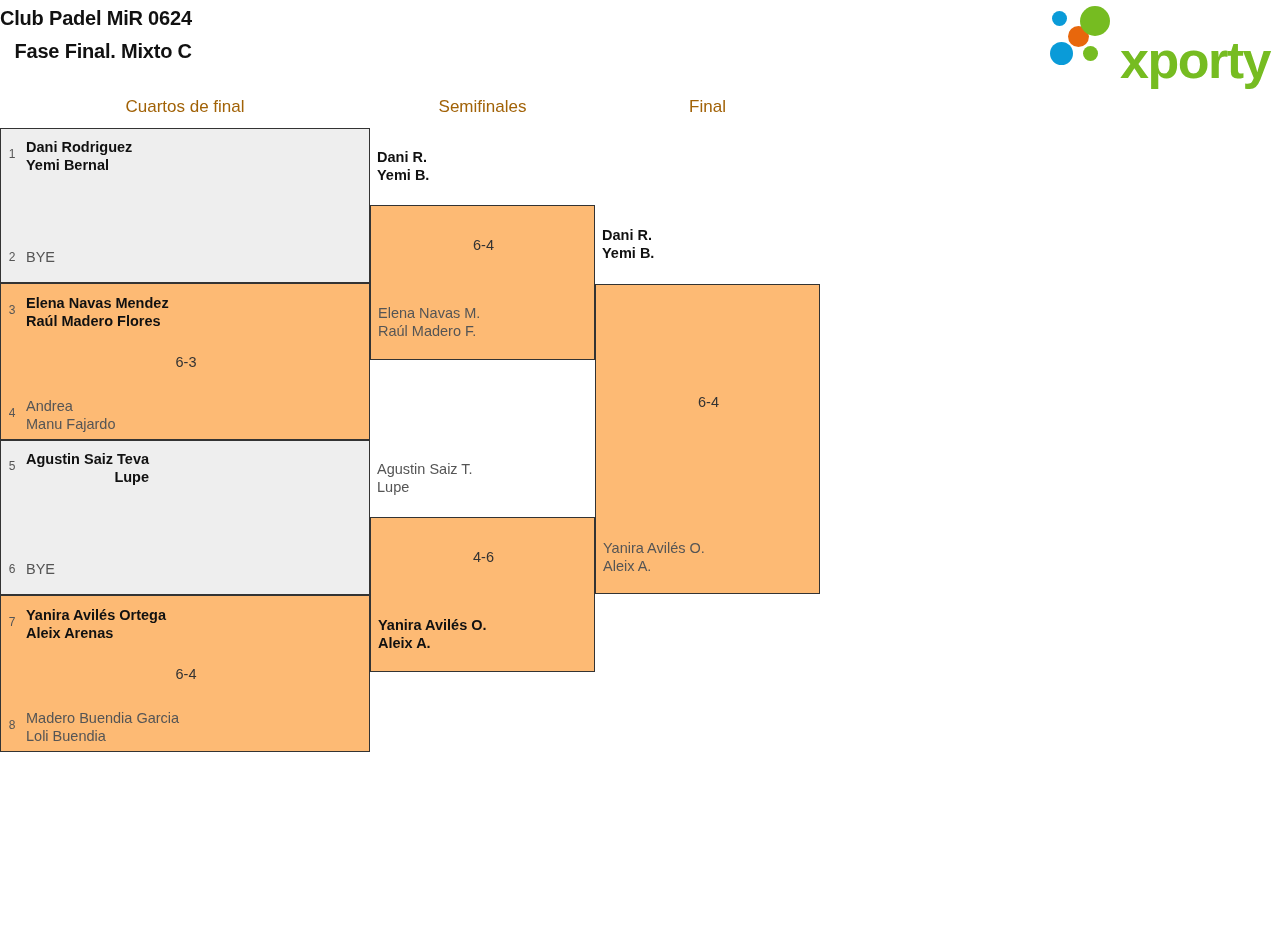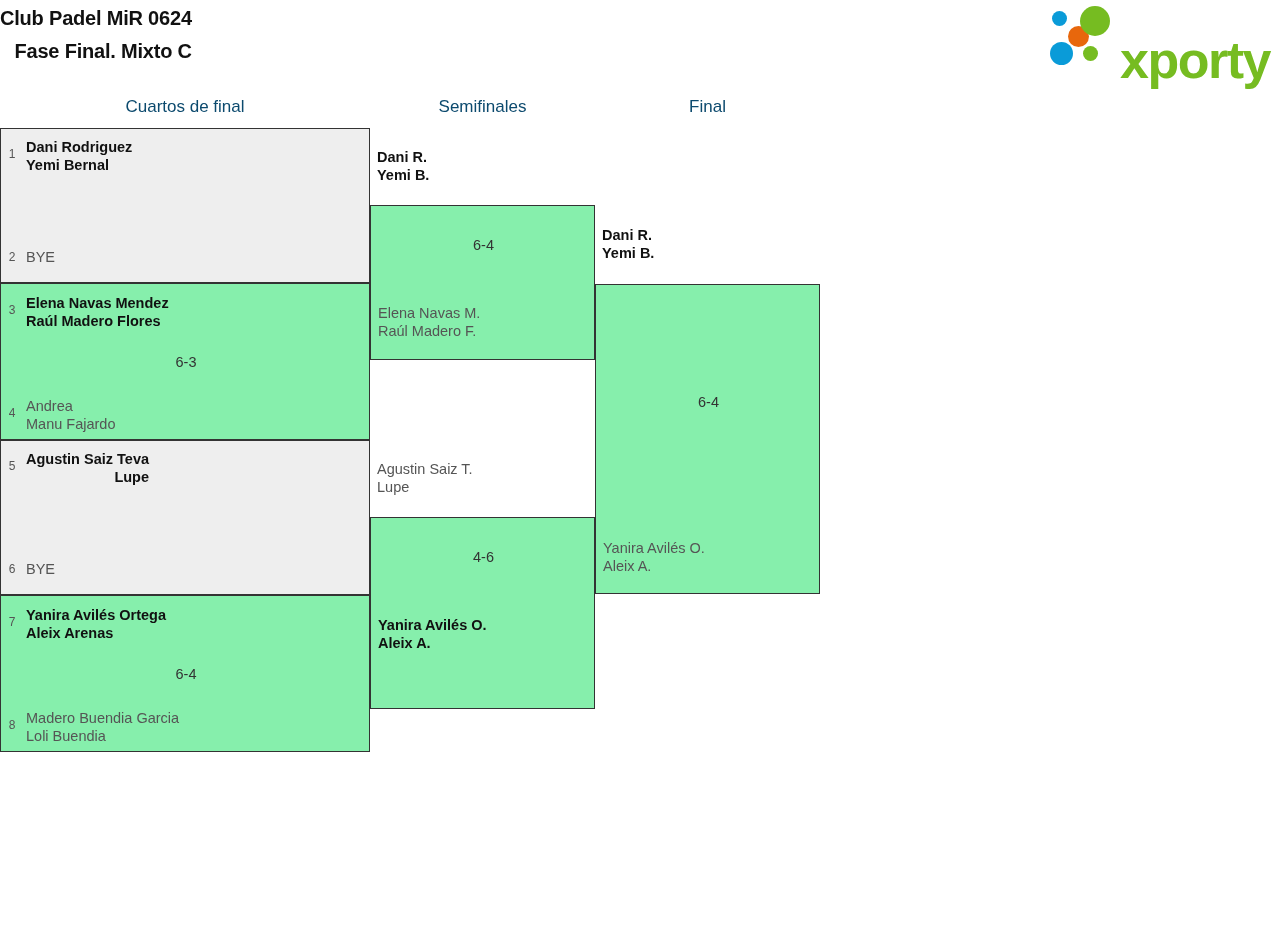--- a/index.html
+++ b/index.html
@@ -20,30 +20,30 @@
   #logo-dots{position:absolute;left:0;top:0;width:78px;height:64px;}
   .dot{position:absolute;border-radius:50%;}
   #logo-word{
     position:absolute;left:70px;top:2px;
     font-size:52px;font-weight:bold;letter-spacing:-1.5px;
     line-height:60px;
   }
   
   .round-header{
     position:absolute;top:95px;text-align:center;
-    font-size:17px;color:#0c4a6e;line-height:24px;
+    font-size:17px;color:#a16207;line-height:24px;
   }
   #rh-0{left:0px;width:370px;}
   #rh-1{left:370px;width:225px;}
   #rh-2{left:595px;width:225px;}
   
   #bracket{position:absolute;left:0;top:0;width:1280px;height:949px;}
   .match-box{position:absolute;box-sizing:border-box;border:1px solid #333;}
   .mb-shaded{background:#eeeeee;}
-  .mb-plain{background:#86efac;}
+  .mb-plain{background:#fdba74;}
   .seed{
     position:absolute;font-size:12px;color:#555;
     width:22px;text-align:center;line-height:14px;
   }
   .names{position:absolute;font-size:14.5px;line-height:18px;white-space:nowrap;}
   .names div{display:block;}
   .winner{color:#111;font-weight:bold;}
   .loser{color:#555;font-weight:normal;}
   .score{
     position:absolute;font-size:14.5px;color:#333;
@@ -139,21 +139,21 @@
       <div>Elena Navas M.</div>
       <div>Raúl Madero F.</div>
     </div>
   </div>
 
   <div class="names winner" style="position:absolute;left:377px;top:148px;">
     <div>Dani R.</div>
     <div>Yemi B.</div>
   </div>
 
-  <div class="match-box mb-plain" style="left:370px;top:517px;width:225px;height:192px;">
+  <div class="match-box mb-plain" style="left:370px;top:517px;width:225px;height:155px;">
     <div class="score" style="left:0px;top:30px;width:225px;">4-6</div>
     <div class="names winner" style="left:7px;top:98px;">
       <div>Yanira Avilés O.</div>
       <div>Aleix A.</div>
     </div>
   </div>
 
   <div class="names loser" style="position:absolute;left:377px;top:460px;">
     <div>Agustin Saiz T.</div>
     <div>Lupe</div>

